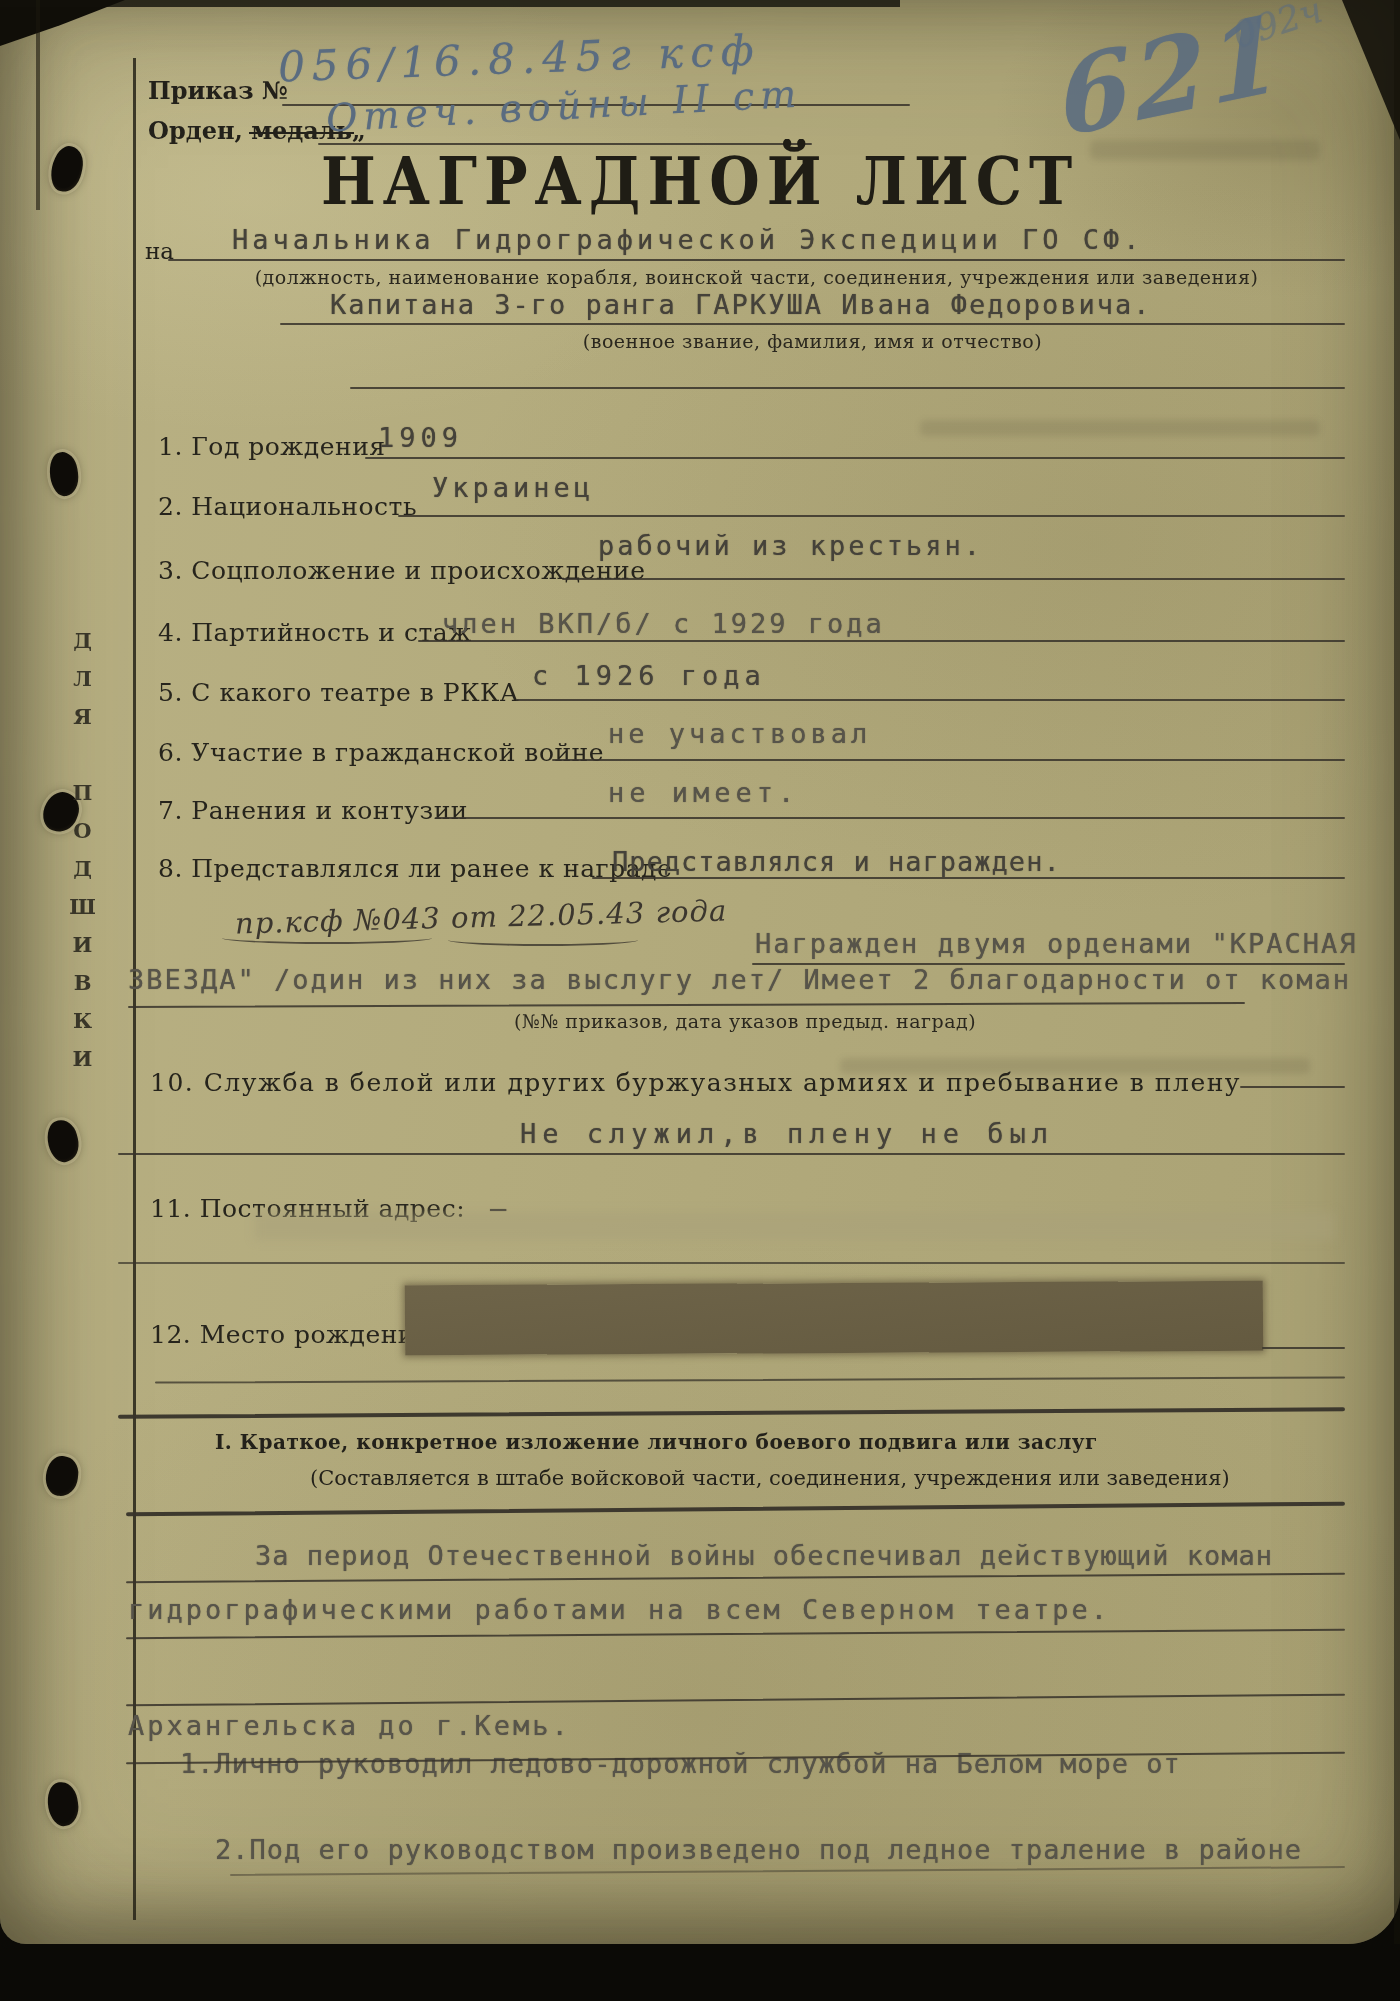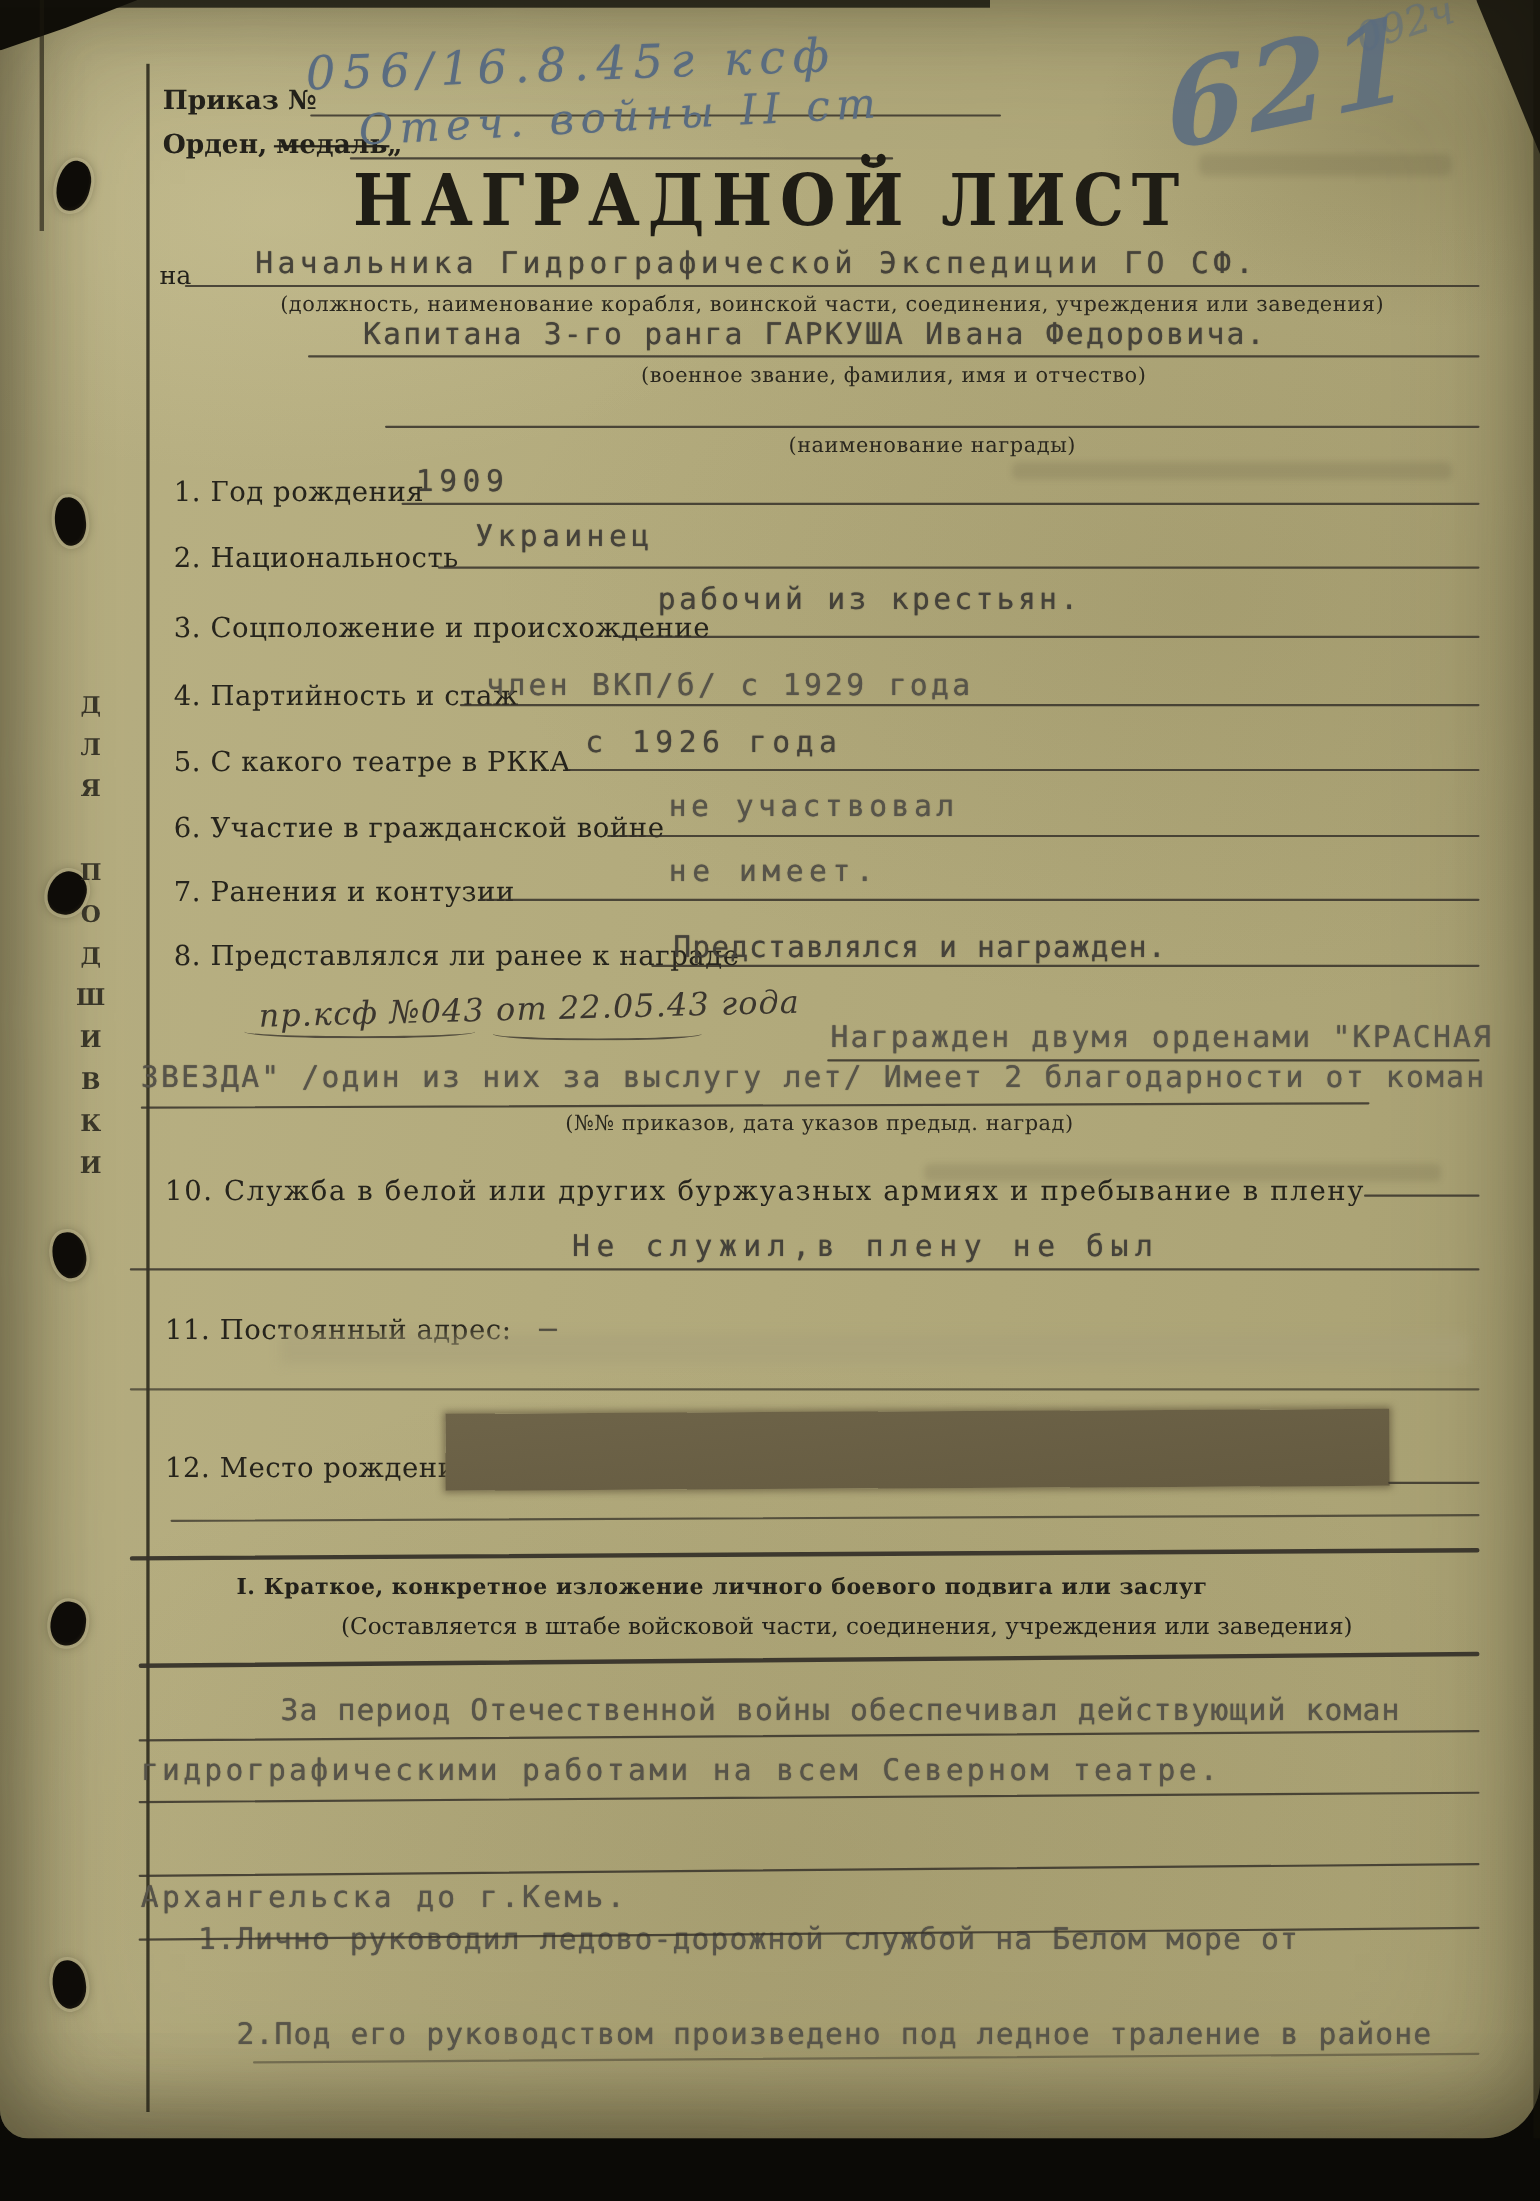--- a/index.html
+++ b/index.html
@@ -85,21 +85,20 @@
   <div class="abs printed" style="left:145px;top:238px;font-size:23px;">на</div>
   <div class="abs typed" style="left:232px;top:224px;letter-spacing:4px;">Начальника Гидрографической Экспедиции ГО СФ.</div>
   <div class="abs rule" style="left:168px;top:259px;width:1177px;"></div>
   <div class="abs caption" style="left:168px;top:266px;width:1177px;">(должность, наименование корабля, воинской части, соединения, учреждения или заведения)</div>
 
   <div class="abs typed" style="left:330px;top:289px;">Капитана 3-го ранга ГАРКУША Ивана Федоровича.</div>
   <div class="abs rule" style="left:280px;top:323px;width:1065px;"></div>
   <div class="abs caption" style="left:280px;top:330px;width:1065px;text-align:center;">(военное звание, фамилия, имя и отчество)</div>
 
   <div class="abs rule" style="left:350px;top:387px;width:995px;"></div>
-  <div class="abs caption" style="left:350px;top:394px;width:995px;">(наименование награды)</div>
 
   <div class="abs flabel" style="left:158px;top:432px;">
     <span>1.</span>
     <span>Год рождения</span></div>
   <div class="abs typed" style="left:378px;top:422px;letter-spacing:5px;">1909</div>
   <div class="abs rule" style="left:365px;top:457px;width:980px;"></div>
 
   <div class="abs flabel" style="left:158px;top:492px;">
     <span>2.</span>
     <span>Национальность</span></div>

